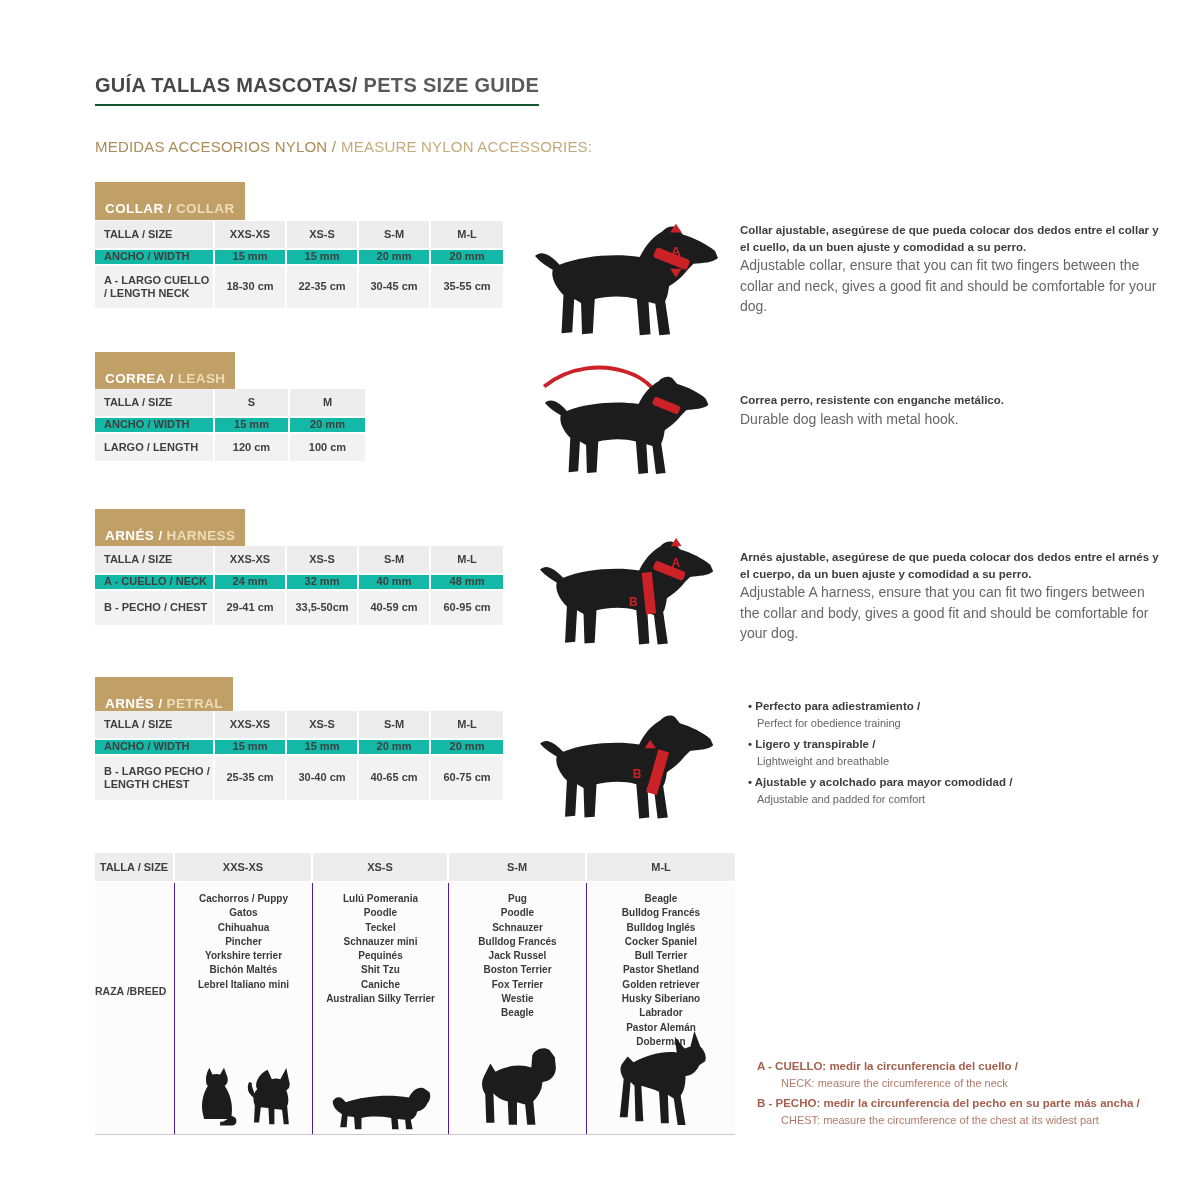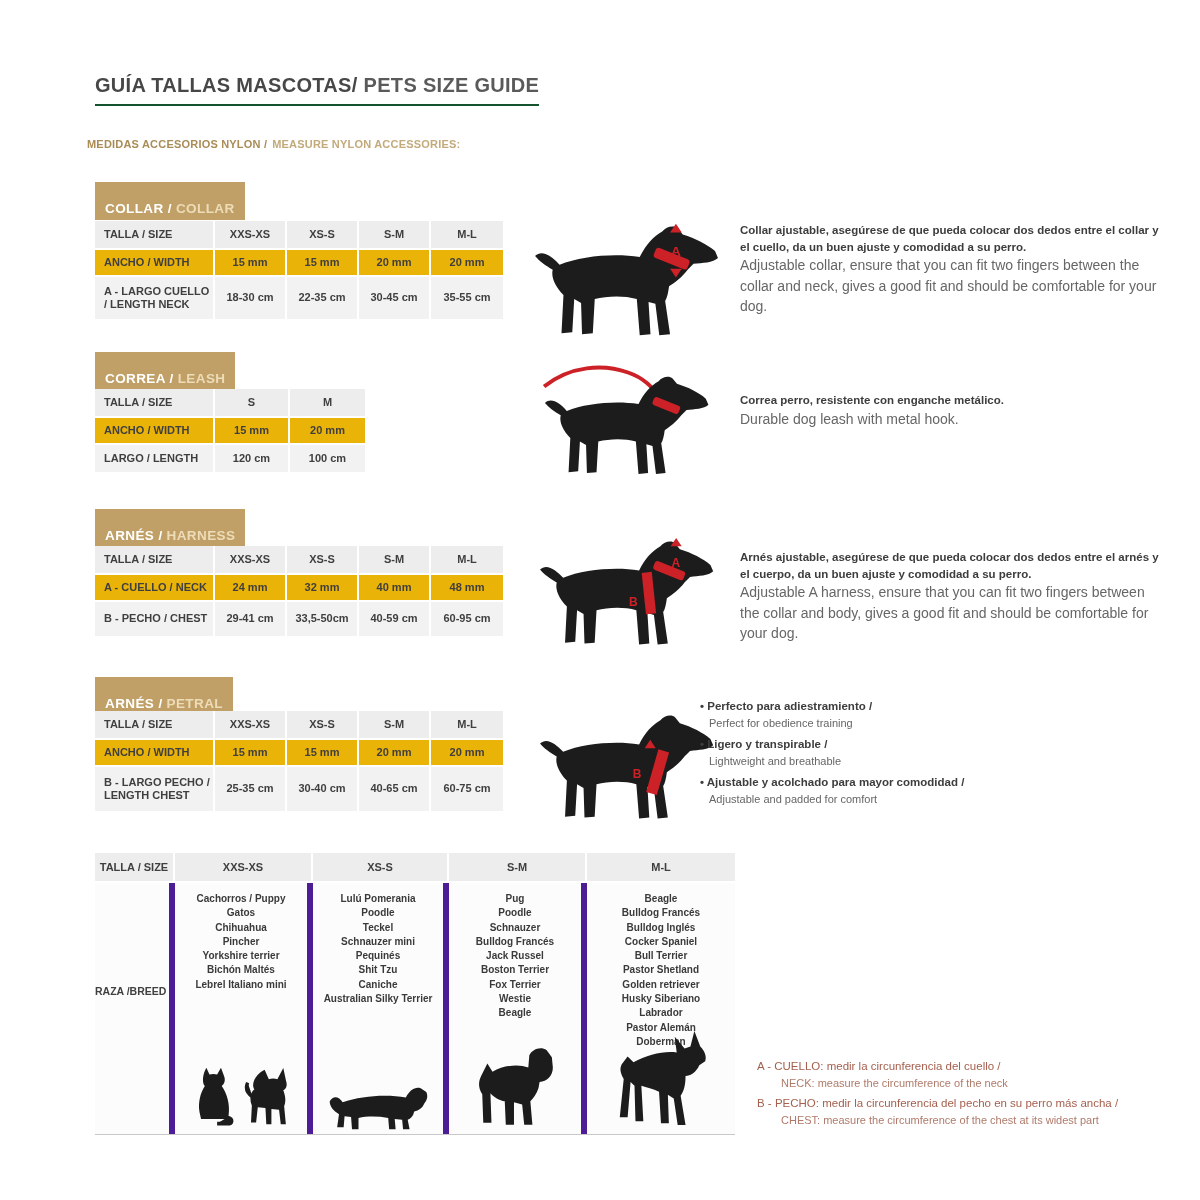--- a/index.html
+++ b/index.html
@@ -2,57 +2,57 @@
 <html><head>
 <meta charset="utf-8">
 <style>
   *{margin:0;padding:0;box-sizing:border-box}
   html,body{background:#fff}
   body{width:1200px;height:1200px;position:relative;font-family:"Liberation Sans",sans-serif;overflow:hidden}
   .abs{position:absolute}
 
   .title{left:95px;top:74px;font-size:20px;font-weight:bold;color:#474747;letter-spacing:.3px;border-bottom:2px solid #14532d;padding-bottom:7px;white-space:nowrap}
   .title .en{color:#5a5a5a;margin-left:6px}
-  .subtitle{left:87px;top:138px;font-size:11px;font-weight:bold;color:#a98c57;letter-spacing:.2px;white-space:nowrap}
+  .subtitle{left:95px;top:138px;font-size:15px;font-weight:normal;color:#a98c57;letter-spacing:.2px;white-space:nowrap}
   .subtitle .en{color:#c2aa7b;margin-left:5px}
 
   .badge{background:#c1a067;color:#fff;font-weight:bold;font-size:13.5px;padding:19px 10px 4px;letter-spacing:.4px;white-space:nowrap}
   .badge .en{color:#ecdcb8;margin-left:4px}
 
   .table .trow{display:flex;margin-bottom:2px}
   .cell{font-size:11px;font-weight:bold;color:#3f3f3f;display:flex;align-items:center;justify-content:center;text-align:center;line-height:1.2;border-right:2px solid #fff}
   .cell:last-child{border-right:none}
   .c0{width:120px;justify-content:flex-start;text-align:left;padding-left:9px}
   .t4 .c{width:72px}
   .t2 .c{width:75px}
   .hdr .cell{background:#ededed;height:27px}
-  .mid .cell{background:#eab308;height:25px}
+  .mid .cell{background:#14b8a6;height:14px}
   .lite .cell{background:#f2f2f2}
   .h27 .cell{height:27px}.h34 .cell{height:34px}.h42 .cell{height:42px}.h44 .cell{height:44px}
 
   .desc{width:420px;font-size:11.5px;line-height:1.45}
   .desc .es{font-weight:bold;color:#3d3d3d;display:inline}
   .desc .en{color:#666;font-weight:normal;font-size:14px;display:inline}
 
   .bullets{width:425px;font-size:11.5px;line-height:1.5}
   .bullet-es{font-weight:bold;color:#3d3d3d}
   .bullet-es::before{content:"• "}
   .bullet-en{color:#666;font-size:11px;padding-left:9px;margin-bottom:4px}
 
   .notes{width:435px;font-size:11.5px;line-height:1.5}
-  .note-es{font-weight:normal;color:#a5604e}
+  .note-es{font-weight:bold;color:#a5604e}
   .note-en{color:#b07a6a;padding-left:24px;font-size:11px;margin-bottom:3px}
 
   .btable{width:640px}
   .bhdr{display:flex;height:28px}
   .bhdr .bcell{background:#ededed;font-size:11px;font-weight:bold;color:#3f3f3f;display:flex;align-items:center;justify-content:center;border-right:2px solid #fff}
   .bhdr .bcell:last-child{border-right:none}
   .w0{width:80px}.w1{width:138px}.w2{width:136px}.w3{width:138px}.w4{width:148px}
   .bbody{display:flex;height:254px;background:#fcfcfc;border-bottom:1px solid #c9c9c9;border-top:2px solid #fff}
-  .bcol{position:relative;border-right:6px solid #4c1d95}
+  .bcol{position:relative;border-right:1px solid #4c1d95}
   .bcol:last-child{border-right:none}
   .blist{padding-top:9px;font-size:10px;font-weight:bold;color:#3a3a3a;text-align:center;line-height:14.3px}
   .rowlabel{display:flex;flex-direction:row;align-items:center;justify-content:flex-start;height:100%;font-size:10.5px;font-weight:bold;color:#3f3f3f;padding-bottom:34px;line-height:1.5}
   .silwrap{position:absolute;bottom:3px;left:0;right:0;display:flex;justify-content:center;align-items:flex-end;gap:8px}
   .sil path,.dog path.body{fill:#1c1c1c}
   svg text{font-family:"Liberation Sans",sans-serif;font-weight:bold}
 </style>
 </head>
 <body>
 
@@ -203,21 +203,21 @@
   </div>
 </div>
 <div class="abs" style="left:528px;top:700px">
   <svg class="dog" width="200" height="125" viewBox="0 0 200 135">
     <path class="body" d="M5,47 C12,40 22,47 30,56 C52,47 86,44 112,48 C118,36 126,27 135,22 C139,17 147,15 151,19 L156,25 C169,29 181,35 189,42 L192,49 C187,54 176,54 167,55 L161,61 C155,69 148,74 142,78 C141,85 140,90 138,93 L143,127 L132,128 L128,96 L121,94 L123,127 L112,128 L109,91 C95,87 78,88 66,91 L64,126 L53,127 L52,95 L45,91 L43,125 L32,126 L34,87 C26,79 21,69 23,61 C16,57 9,52 5,47 Z"></path>
     <rect x="126" y="54" width="12" height="48" fill="#cc2127" transform="rotate(16 132 78)"></rect>
     <path d="M118,52 l6,-9 6,9 z" fill="#cc2127"></path>
     <text x="105" y="84" font-size="13" fill="#cc2127">B</text>
   </svg>
 </div>
-<div class="abs bullets" style="left:700px;top:698px">
+<div class="abs bullets" style="left:748px;top:698px">
   <div class="bullet-es">Perfecto para adiestramiento /</div>
   <div class="bullet-en">Perfect for obedience training</div>
   <div class="bullet-es">Ligero y transpirable /</div>
   <div class="bullet-en">Lightweight and breathable</div>
   <div class="bullet-es">Ajustable y acolchado para mayor comodidad /</div>
   <div class="bullet-en">Adjustable and padded for comfort</div>
 </div>
 
 <div class="abs btable" style="left:95px;top:853px">
   <div class="bhdr">
@@ -309,15 +309,15 @@
           <path d="M8,40 L14,32 L20,38 C34,30 52,26 64,28 L62,12 L72,24 L78,22 L82,6 L88,22 C92,26 95,32 93,37 L87,41 C84,48 78,52 73,52 C73,62 71,68 68,72 L73,102 L65,102 L61,75 L55,71 L56,100 L48,100 L46,68 C40,65 33,64 28,62 L30,98 L22,98 L21,62 L17,58 L14,94 L6,94 L10,55 C6,48 6,44 8,40 Z"></path>
         </svg>
       </div>
     </div>
   </div>
 </div>
 
 <div class="abs notes" style="left:757px;top:1058px">
   <div class="note-es">A - CUELLO: medir la circunferencia del cuello /</div>
   <div class="note-en">NECK: measure the circumference of the neck</div>
-  <div class="note-es">B - PECHO: medir la circunferencia del pecho en su perro más ancha /</div>
+  <div class="note-es">B - PECHO: medir la circunferencia del pecho en su parte más ancha /</div>
   <div class="note-en">CHEST: measure the circumference of the chest at its widest part</div>
 </div>
 
 </body></html>

